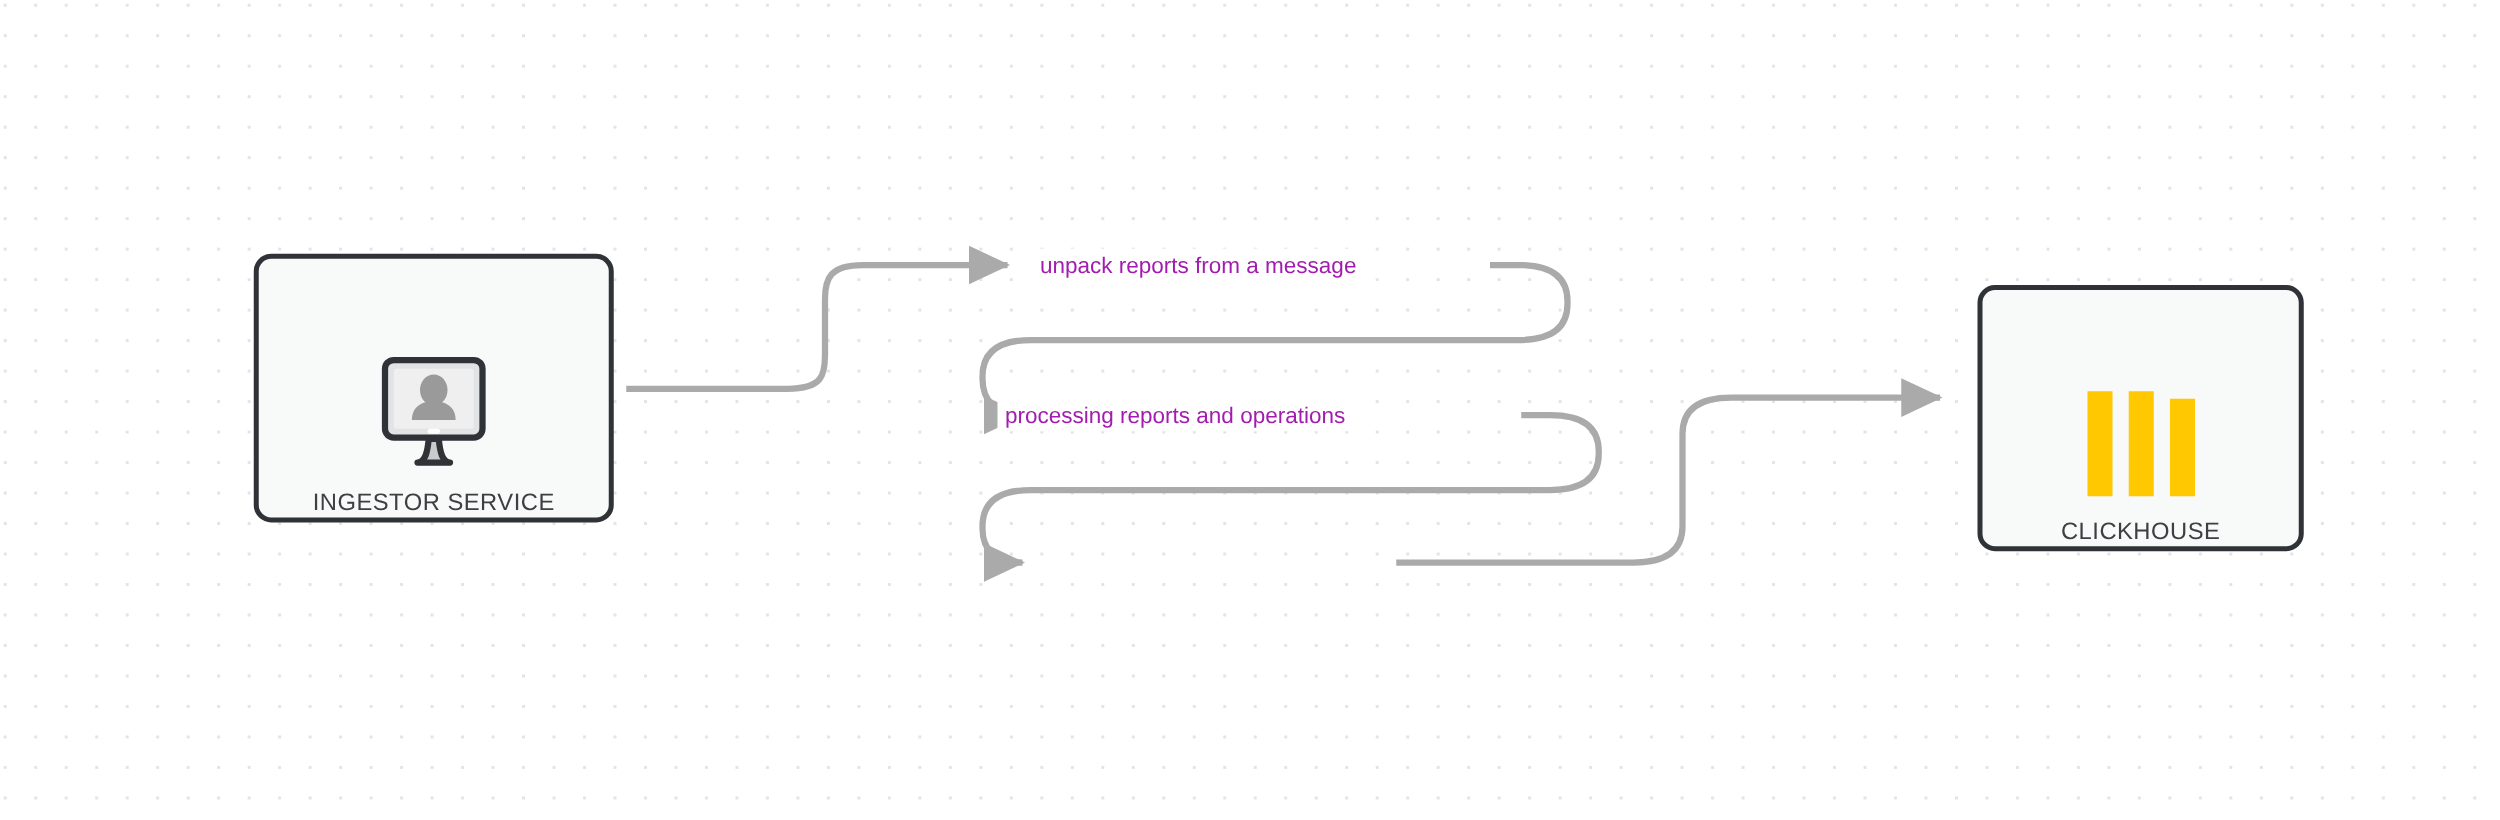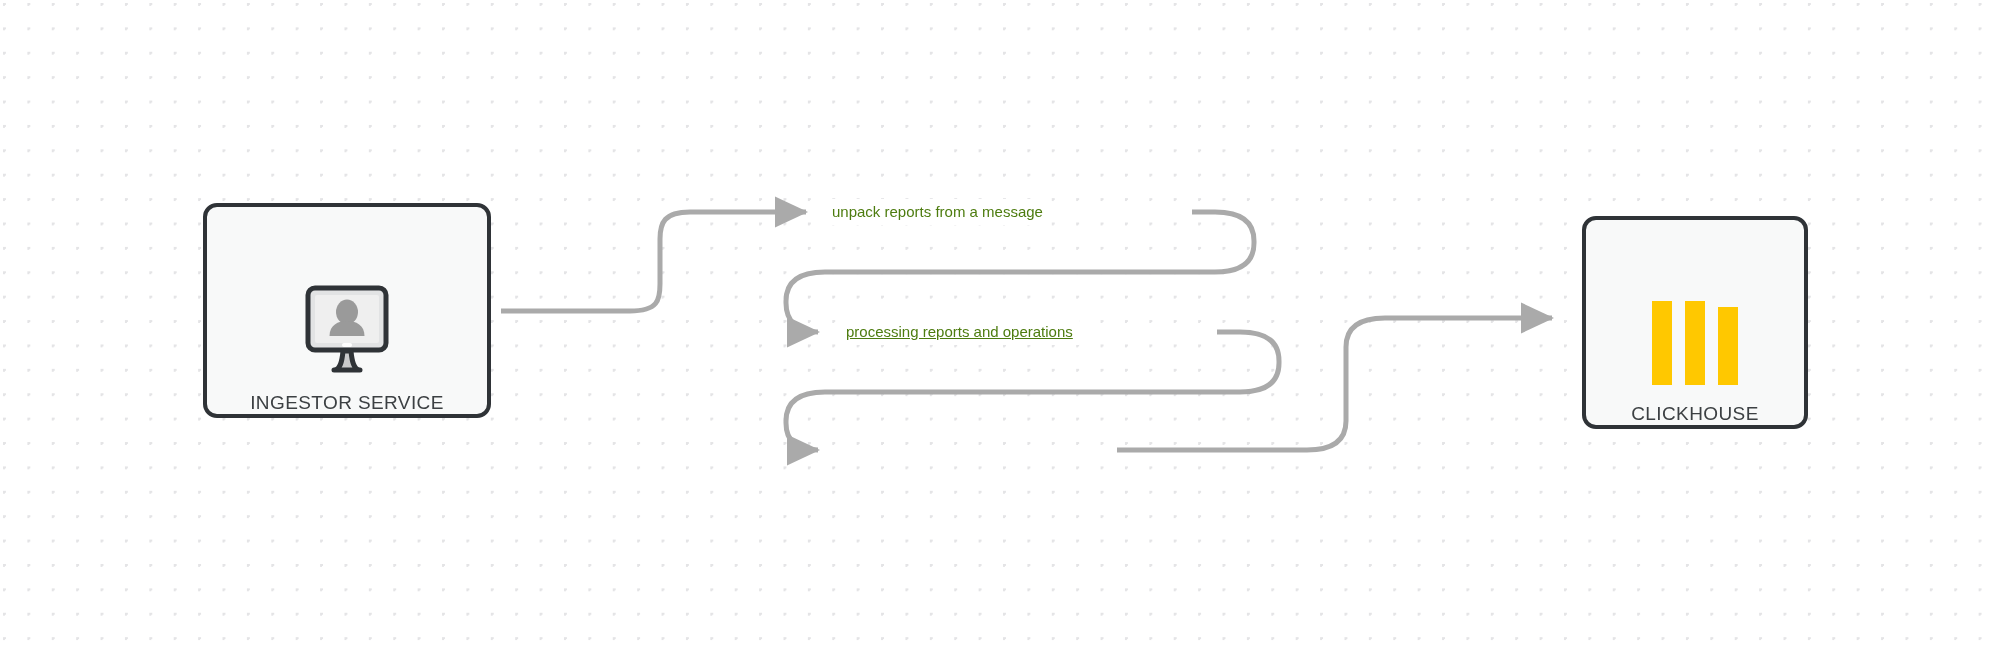--- a/index.html
+++ b/index.html
@@ -51,22 +51,22 @@
     left: 203px;
     top: 203px;
     width: 288px;
     height: 215px;
   }
   #node-ingestor .node-label {
     margin-top: 16px;
   }
   #node-clickhouse {
     left: 1582px;
-    top: 216px;
-    width: 226px;
+    top: 228px;
+    width: 261px;
     height: 213px;
   }
   #node-clickhouse .node-label {
     margin-top: 18px;
   }
   .monitor-icon {
     width: 108px;
     height: 92px;
     display: block;
   }
@@ -79,30 +79,30 @@
   .ch-bar {
     width: 20px;
     height: 84px;
     background: #ffc800;
   }
   .ch-bar.b3 {
     height: 78px;
   }
   .edge-label {
     position: absolute;
-    font-size: 15px;
-    color: #4d7c0f;
+    font-size: 18px;
+    color: #a21caf;
     white-space: nowrap;
     background: #ffffff;
     padding: 0 6px;
     line-height: 26px;
     transform: translateY(-50%);
   }
   #label-unpack  { left: 826px; top: 212px; }
-  #label-process { left: 840px; top: 332px; text-decoration: underline; }
+  #label-process { left: 798px; top: 332px; }
   #label-write   { left: 826px; top: 450px; }
 </style>
 </head>
 <body>
 
 <div id="canvas">
 
   <svg id="edges" viewBox="0 0 2000 656" xmlns="http://www.w3.org/2000/svg">
     <defs>
       <marker id="arrowhead" markerWidth="7" markerHeight="7" refX="6.2" refY="3.5" orient="auto" markerUnits="strokeWidth">

